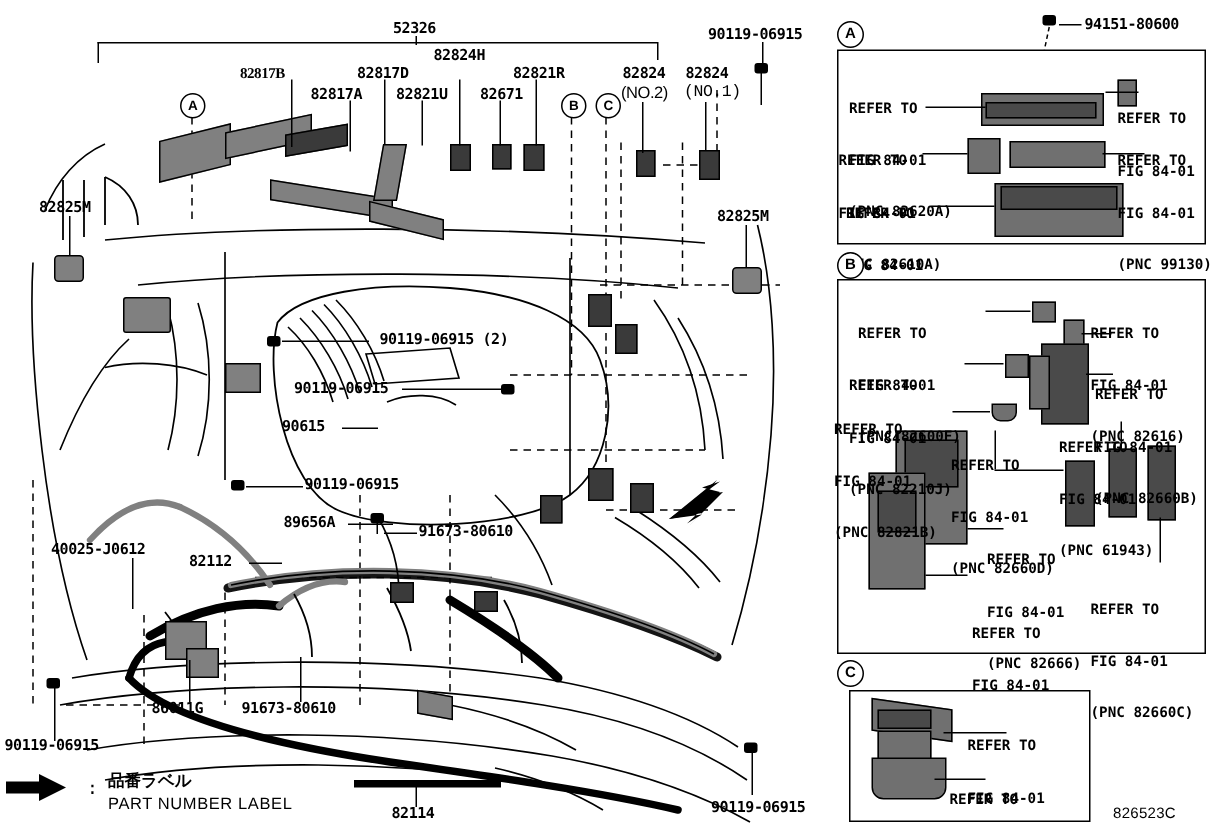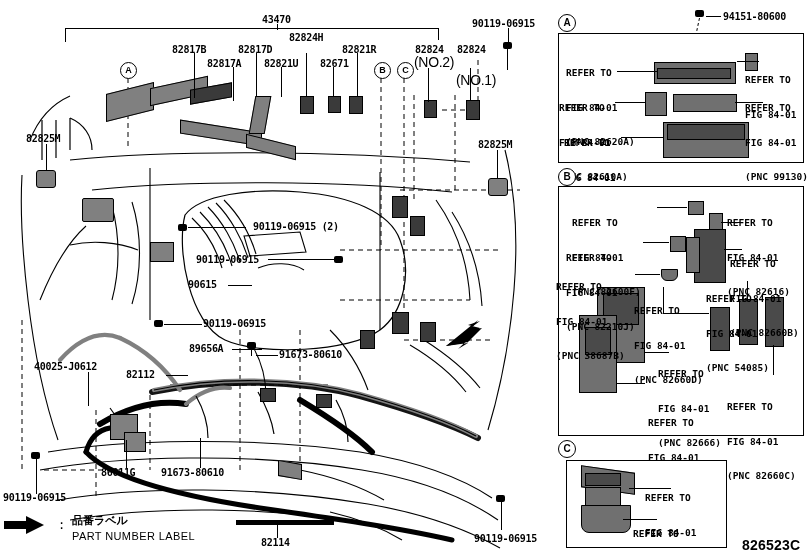--- a/index.html
+++ b/index.html
@@ -3,21 +3,21 @@
 <meta charset="utf-8">
 <style>
   html,body{margin:0;padding:0;background:#ffffff;}
   body{width:811px;height:560px;overflow:hidden;
        font-family:"DejaVu Sans Mono","Liberation Mono",monospace;color:#000;}
   #sheet{position:relative;width:811px;height:560px;background:#fff;}
 
   
   .lbl{position:absolute;font-weight:bold;font-size:10px;letter-spacing:-.3px;
        white-space:nowrap;line-height:11px;}
-  .lbl.sm{font-size:14px;}
+  .lbl.sm{font-size:11px;}
   .lbl.nob{font-weight:normal;}
 
   
   .ln{position:absolute;background:#000;}
   .v{width:1px;} .h{height:1px;}
   .dash-v{position:absolute;width:0;border-left:1px dashed #000;}
 
   
   .circ{position:absolute;width:15px;height:15px;border:1.3px solid #000;
         border-radius:50%;font-size:9px;font-weight:bold;text-align:center;
@@ -44,22 +44,22 @@
   .bolt-h{position:absolute;width:1.4px;background:#000;}
   .bolt-k{position:absolute;width:9px;height:7px;background:#000;border-radius:2px;}
 
   
   .arrow{position:absolute;width:0;height:0;border-top:9px solid transparent;
          border-bottom:9px solid transparent;border-right:18px solid #000;}
   .arrow-tail{position:absolute;height:8px;background:#000;}
   .jp{font-family:"DejaVu Sans","Liberation Sans",sans-serif;font-size:11px;font-weight:bold;}
   .en{font-family:"Liberation Sans",sans-serif;font-size:11px;letter-spacing:.4px;}
 
-  .code{position:absolute;font-family:"Liberation Sans",sans-serif;font-size:14px;
-        font-weight:bold;letter-spacing:.2px;}
+  .code{position:absolute;font-family:"Liberation Sans",sans-serif;font-size:10px;
+        font-weight:normal;letter-spacing:.2px;}
 
   
   .bigarrow{position:absolute;}
   svg{display:block;overflow:visible;}
 </style>
 </head>
 <body>
 
 <div id="sheet">
 
@@ -225,33 +225,33 @@
     <div class="ln v" style="left:36px;top:458px;height:36px;"></div>
     <div class="bolt-k" style="left:31px;top:452px;"></div>
     <div class="ln v" style="left:501px;top:502px;height:28px;"></div>
     <div class="bolt-k" style="left:496px;top:495px;"></div>
 
     <svg class="bigarrow" style="left:440px;top:316px;" width="44" height="36">
       <polygon points="6,30 38,4 30,14 42,12 20,34 28,26" fill="#000"></polygon>
       <path d="M6 30 L40 5 L28 9 L40 12 L18 33 L28 27 Z" fill="#000"></path>
     </svg>
 
-    <div class="lbl" style="left:262px;top:14px;">43470</div>
-    <div class="lbl" style="left:172px;top:44px;">82817B</div>
+    <div class="lbl" style="left:262px;top:14px;">52326</div>
+    <div class="lbl" style="left:160px;top:44px;font-family:Liberation Serif, serif;">82817B</div>
     <div class="lbl" style="left:207px;top:58px;">82817A</div>
     <div class="lbl" style="left:238px;top:44px;">82817D</div>
     <div class="lbl" style="left:264px;top:58px;">82821U</div>
     <div class="lbl" style="left:289px;top:32px;">82824H</div>
     <div class="lbl" style="left:320px;top:58px;">82671</div>
     <div class="lbl" style="left:342px;top:44px;">82821R</div>
 
     <div class="lbl" style="left:415px;top:44px;">82824</div>
     <div class="lbl sm nob" style="left:414px;top:57px;font-family:'Liberation Sans',sans-serif;">(NO.2)</div>
     <div class="lbl" style="left:457px;top:44px;">82824</div>
-    <div class="lbl sm nob" style="left:456px;top:75px;font-family:Liberation Sans, sans-serif;">(NO.1)</div>
+    <div class="lbl sm nob" style="left:456px;top:57px;font-family:Liberation Mono, monospace;">(NO.1)</div>
     <div class="lbl" style="left:472px;top:18px;">90119-06915</div>
 
     <div class="circ" style="left:120px;top:62px;">A</div>
     <div class="circ" style="left:374px;top:62px;">B</div>
     <div class="circ" style="left:397px;top:62px;">C</div>
 
     <div class="lbl" style="left:26px;top:133px;">82825M</div>
     <div class="lbl" style="left:478px;top:139px;">82825M</div>
 
     <div class="lbl" style="left:253px;top:221px;">90119-06915 (2)</div>
@@ -367,31 +367,31 @@
     <div>(PNC 82210J)</div>
   </div>
   <div class="ptxt" style="left:730px;top:235px;">
     <div>REFER TO</div>
     <div>FIG 84-01</div>
     <div>(PNC 82660B)</div>
   </div>
   <div class="ptxt" style="left:556px;top:258px;">
     <div>REFER TO</div>
     <div>FIG 84-01</div>
-    <div>(PNC 38687B)</div>
+    <div>(PNC 82821B)</div>
   </div>
   <div class="ptxt" style="left:634px;top:282px;">
     <div>REFER TO</div>
     <div>FIG 84-01</div>
     <div>(PNC 82660D)</div>
   </div>
   <div class="ptxt" style="left:706px;top:270px;">
     <div>REFER TO</div>
     <div>FIG 84-01</div>
-    <div>(PNC 54085)</div>
+    <div>(PNC 61943)</div>
   </div>
   <div class="ptxt" style="left:658px;top:345px;">
     <div>REFER TO</div>
     <div>FIG 84-01</div>
     <div>(PNC 82666)</div>
   </div>
   <div class="ptxt" style="left:727px;top:378px;">
     <div>REFER TO</div>
     <div>FIG 84-01</div>
     <div>(PNC 82660C)</div>

